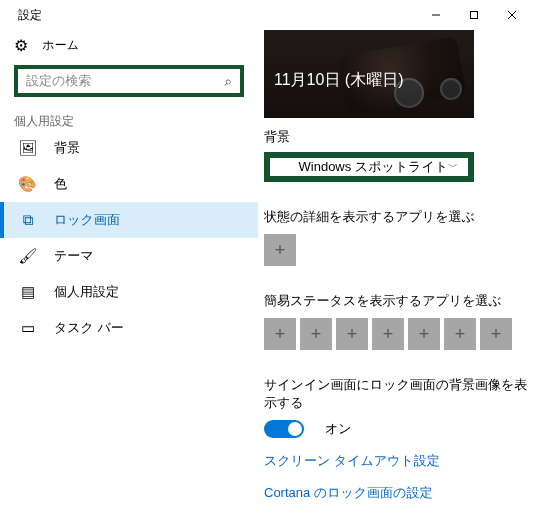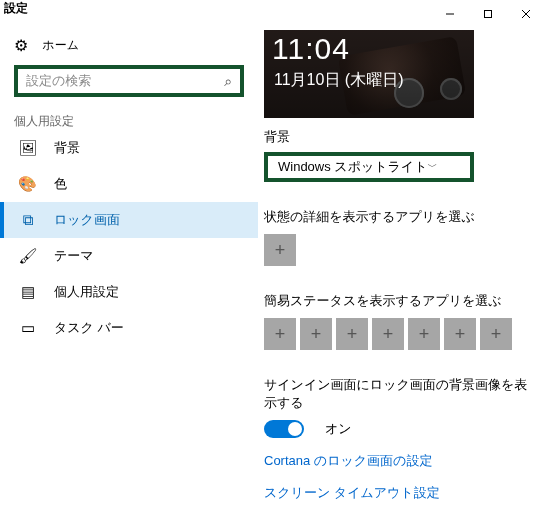--- a/index.html
+++ b/index.html
@@ -1,17 +1,17 @@
 <!DOCTYPE html>
 <html><head>
 <meta charset="utf-8">
 <style>
 * { margin: 0; padding: 0; box-sizing: border-box; font-family: "Yu Gothic UI", "Meiryo UI", sans-serif; }
 body { background: #fff; width: 549px; height: 514px; overflow: hidden; font-size: 12px; color: #000; }
-.title-bar { height: 30px; display: flex; padding: 0 4px; font-weight: bold; }
+.title-bar { height: 30px; display: flex; align-items: center; padding: 0 18px; }
 .title-bar .title { font-size: 12px; flex: 1; }
 .title-bar .controls { display: flex; }
 .title-bar .ctrl { width: 38px; height: 28px; display: flex; align-items: center; justify-content: center; font-size: 12px; }
 .main { display: flex; height: 484px; }
 .sidebar { width: 258px; padding: 6px 14px 0 14px; }
 .home-row { display: flex; align-items: center; gap: 14px; margin-bottom: 10px; }
 .home-row .gear { font-size: 16px; }
 .home-row .label { font-size: 12px; }
 .search-box { border: 4px solid #14532d; height: 32px; display: flex; align-items: center; padding: 0 8px; justify-content: space-between; margin-bottom: 16px; }
 .search-box .ph { color: #888; font-size: 13px; }
@@ -23,21 +23,21 @@
 .nav-item .label { font-size: 13px; }
 .content { flex: 1; padding: 0 18px 0 6px; }
 .preview { position: relative; width: 210px; height: 88px; background: #2c221f; color: #fff; overflow: hidden; margin-bottom: 10px; }
 .preview .hand { position: absolute; right: 12px; top: 16px; width: 120px; height: 60px; background: radial-gradient(circle at 40% 40%, #5a4238 0%, #2a1d18 55%, #1a110e 100%); border-radius: 8px; transform: rotate(-10deg); opacity: .9; }
 .preview .knob1 { position: absolute; right: 50px; bottom: 10px; width: 30px; height: 30px; border-radius: 50%; background: #555; box-shadow: inset 0 0 0 2px #888; }
 .preview .knob2 { position: absolute; right: 12px; bottom: 18px; width: 22px; height: 22px; border-radius: 50%; background: #444; box-shadow: inset 0 0 0 2px #777; }
 .preview .shade { position: absolute; inset: 0; background: linear-gradient(to bottom, rgba(0,0,0,.25), rgba(0,0,0,.55)); }
 .preview .time { position: absolute; left: 8px; top: 2px; font-size: 30px; font-weight: 300; letter-spacing: 1px; }
 .preview .date { position: absolute; left: 10px; top: 40px; font-size: 16px; }
 .field-label { font-size: 13px; margin-bottom: 6px; }
-.dropdown { border: 4px solid #14532d; height: 30px; width: 210px; display: flex; align-items: center; justify-content: flex-start; padding: 0 10px; font-size: 13px; margin-bottom: 26px; }
+.dropdown { border: 6px solid #14532d; height: 30px; width: 210px; display: flex; align-items: center; justify-content: flex-end; padding: 0 10px; font-size: 13px; margin-bottom: 26px; }
 .dropdown .chev { font-size: 10px; color: #555; }
 .section-sub { font-size: 13px; margin-bottom: 8px; }
 .tiles { display: flex; gap: 4px; margin-bottom: 26px; }
 .tile { width: 32px; height: 32px; background: #a6a6a6; display: flex; align-items: center; justify-content: center; color: #555; font-size: 18px; font-weight: 300; }
 .toggle-row { display: flex; align-items: center; gap: 21px; margin-bottom: 14px; }
 .toggle { width: 40px; height: 18px; border-radius: 10px; background: #0078d7; position: relative; }
 .toggle .knob { position: absolute; right: 2px; top: 2px; width: 14px; height: 14px; background: #fff; border-radius: 50%; }
 .toggle-row .state { font-size: 13px; }
 .link { color: #0066cc; font-size: 13px; margin-bottom: 14px; display: block; cursor: pointer; }
 .link.boxed { border: 2px solid #d00; padding: 4px 12px 4px 2px; width: fit-content; margin-bottom: 10px; }
@@ -104,21 +104,20 @@
       <span class="label">タスク バー</span>
     </div>
   </div>
 
   <div class="content">
     <div class="preview">
       <div class="hand"></div>
         <div class="knob1"></div>
         <div class="knob2"></div>
         <div class="shade"></div>
-      <div class="time">11:04</div>
       <div class="date">11月10日 (木曜日)</div>
     </div>
 
     <div class="field-label">背景</div>
     <div class="dropdown">
       <span>Windows スポットライト</span>
       <span class="chev">﹀</span>
     </div>
 
     <div class="section-sub">状態の詳細を表示するアプリを選ぶ</div>
@@ -138,17 +137,17 @@
     </div>
 
     <div class="section-sub">サインイン画面にロック画面の背景画像を表示する</div>
     <div class="toggle-row">
       <div class="toggle">
           <div class="knob"></div>
         </div>
       <span class="state">オン</span>
     </div>
 
+    <span class="link">スクリーン タイムアウト設定</span>
     <span class="link">Cortana のロック画面の設定</span>
-    <span class="link">スクリーン タイムアウト設定</span>
     <span class="link boxed">スクリーン セーバー設定</span>
   </div>
 </div>
 
 </body></html>

